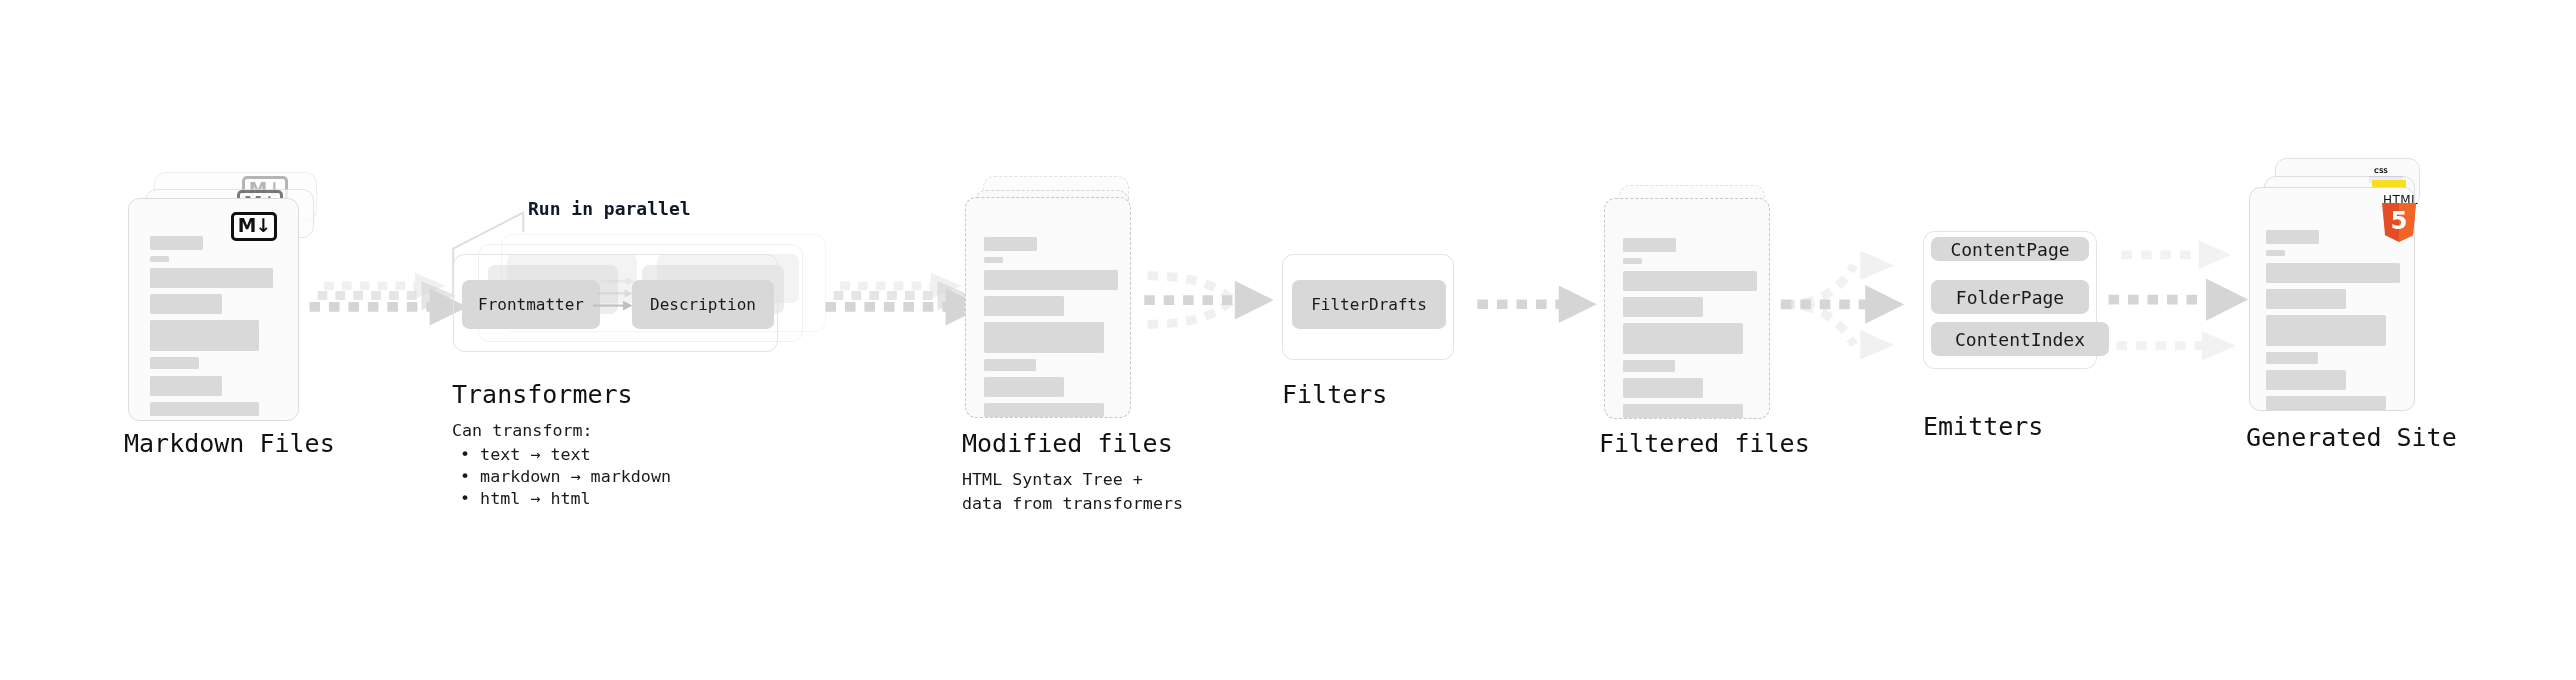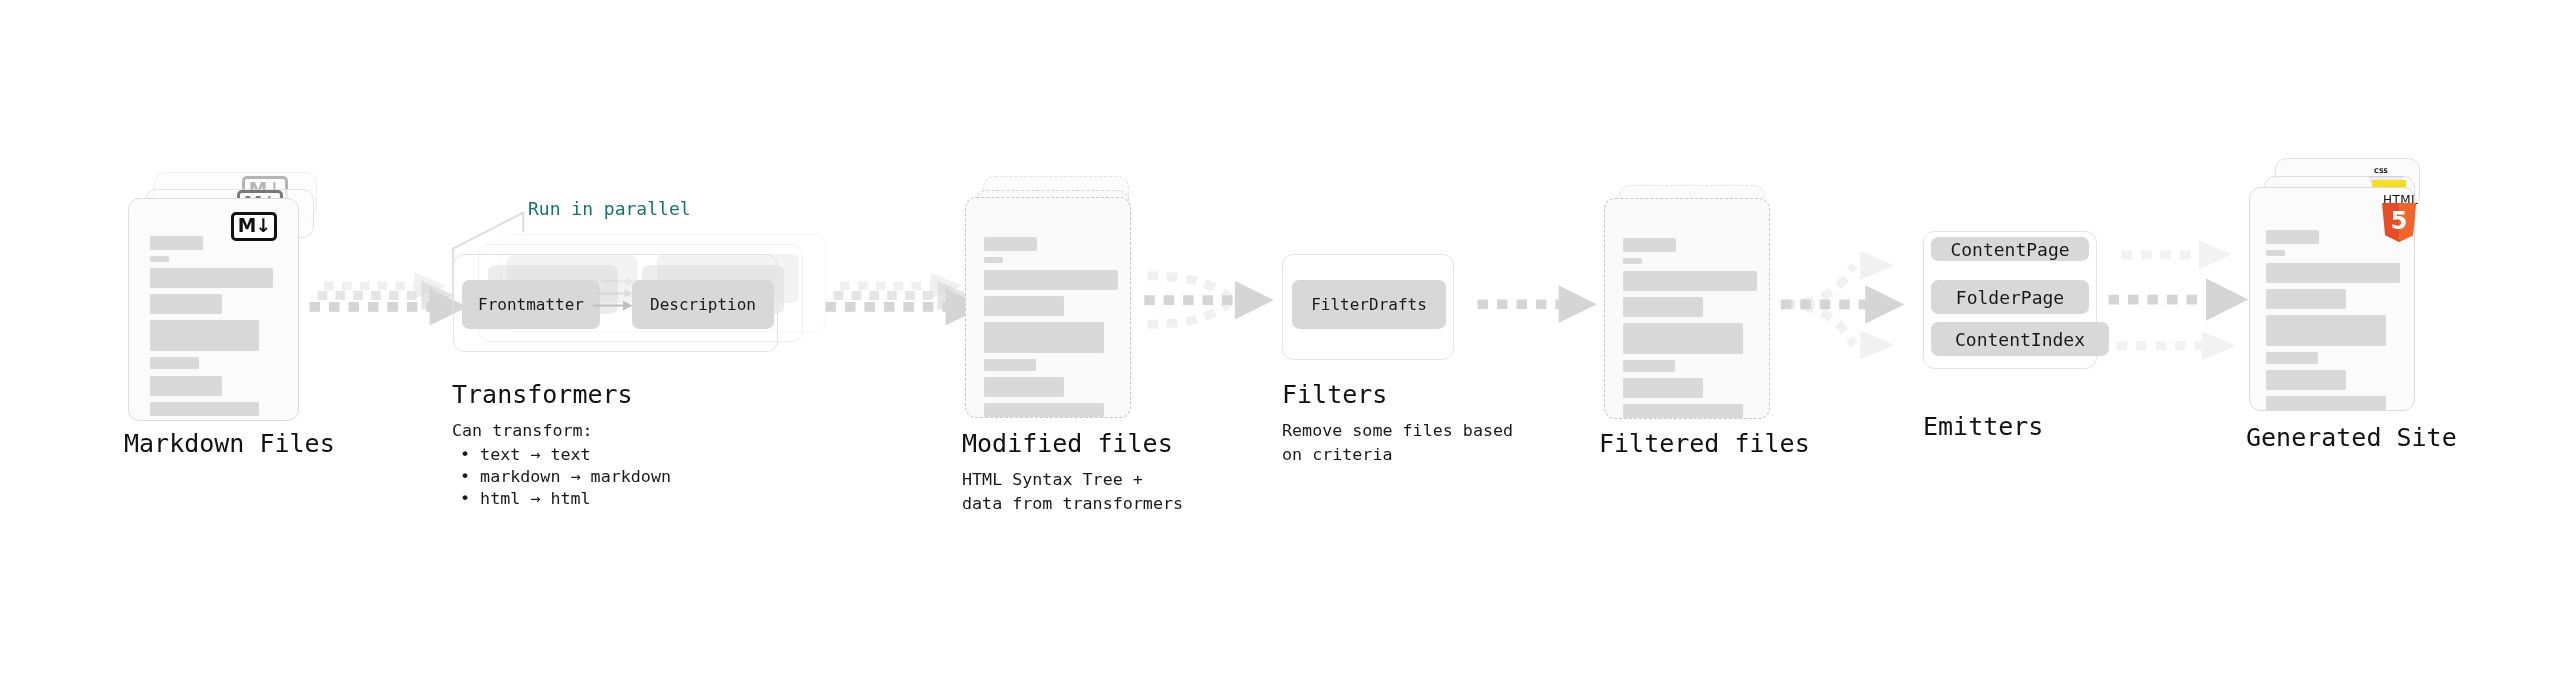--- a/index.html
+++ b/index.html
@@ -114,22 +114,23 @@
   .sub {
     position: absolute;
     font-size: 16.7px;
     color: #1a1a1a;
     line-height: 1.42;
     white-space: pre;
   }
   .note {
     position: absolute;
     font-size: 18px;
-    color: #0f766e;
+    color: #0f172a;
     white-space: nowrap;
+    font-weight: bold;
   }
 
   svg { position: absolute; overflow: visible; }
 </style>
 </head>
 <body>
 
 <div id="stage">
 
   <div class="doc-stack">
@@ -249,22 +250,20 @@
       <line x1="10" y1="52" x2="125" y2="52" stroke="#d5d5d5" stroke-width="12" stroke-dasharray="13 11"></line>
       <polygon points="122,28 170,52 122,76" fill="#d5d5d5"></polygon>
     </g>
   </svg>
 
   <div class="gbox" style="left:1282px;top:254px;width:172px;height:106px;">
   </div>
   <div class="chip" style="left:1292px;top:280px;width:154px;height:49px;">FilterDrafts</div>
 
   <div class="title" style="left:1282px;top:380px;">Filters</div>
-  <div class="sub" style="left:1282px;top:419px;">Remove some files based
-on criteria</div>
 
   <svg class="abs" style="left:1471px;top:283px;width:138px;height:49px;" viewBox="0 0 170 60" width="138" height="49">
     <line x1="8" y1="26" x2="112" y2="26" stroke="#d5d5d5" stroke-width="12" stroke-dasharray="13 11"></line>
     <polygon points="108,3 155,26 108,49" fill="#d5d5d5"></polygon>
   </svg>
 
   <div class="doc-stack">
     <div class="doc-card dashed abs" style="left:1619px;top:185px;width:146px;height:49px;opacity:.5;"></div>
     <div class="doc-card dashed abs" style="left:1611px;top:200px;width:154px;height:49px;opacity:.75;"></div>
     <div class="doc-card dashed" style="left:1604px;top:198px;width:166px;height:221px;">

